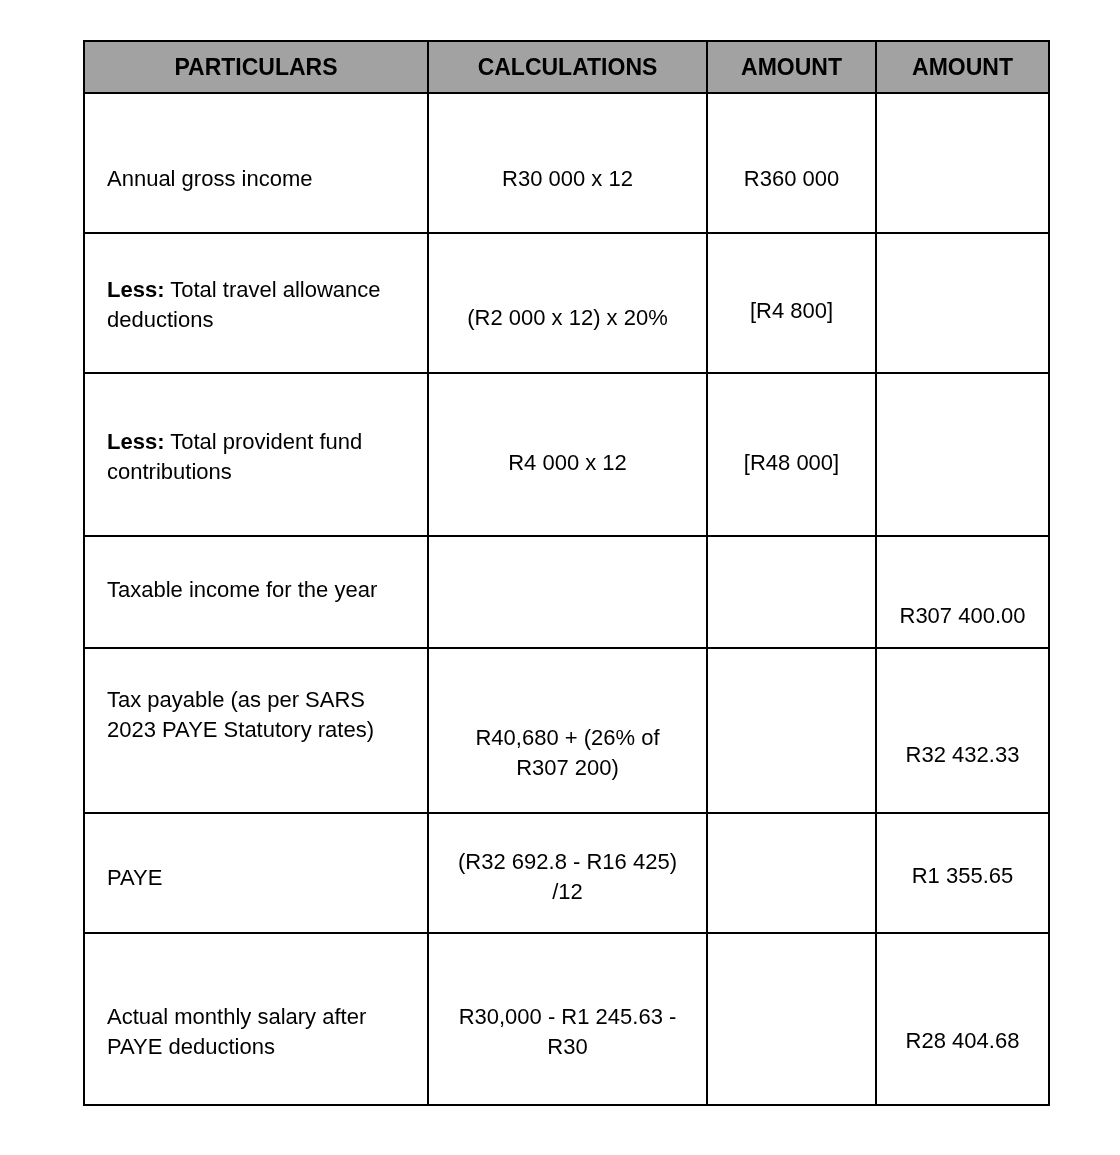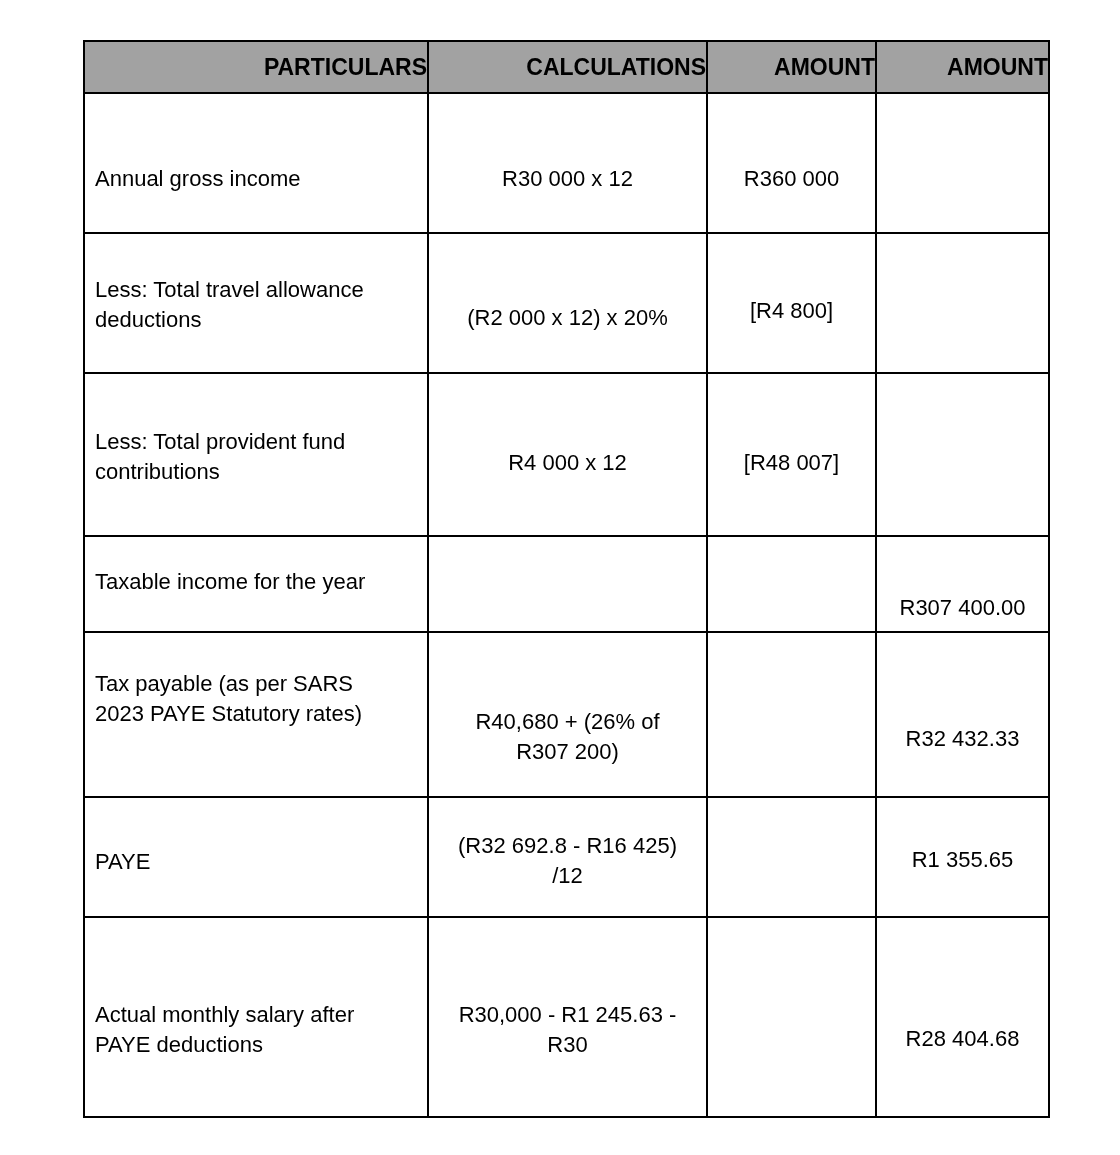--- a/index.html
+++ b/index.html
@@ -27,41 +27,41 @@
   .paye-table th,
   .paye-table td {
     border: 2px solid #000000;
     vertical-align: middle;
     overflow: hidden;
   }
   .paye-table th {
     background: #a2a2a2;
     font-size: 23px;
     font-weight: bold;
-    text-align: right;
+    text-align: center;
     padding: 0 0 0 0;
     height: 50px;
   }
   .paye-table td {
     font-size: 22px;
     line-height: 30px;
     padding: 0 6px;
   }
   td.c-part {
     text-align: left;
-    padding: 0 6px 0 10px;
+    padding: 0 6px 0 22px;
   }
   td.c-calc, td.c-amt1, td.c-amt2 {
     text-align: center;
   }
   .paye-table td > div {
     white-space: pre-line;
     transform: translateY(var(--dy, 0px));
   }
-  .paye-table b { font-weight: normal; }
+  .paye-table b { font-weight: bold; }
 </style>
 </head>
 <body>
 
 <div class="page">
   <table class="paye-table">
     <colgroup>
       <col style="width:344px">
       <col style="width:279px">
       <col style="width:169px">
@@ -107,27 +107,27 @@
       </tr>
       <tr style="height:163px">
         <td class="c-part">
             <div style="--dy:2px"><b>Less:</b><span> Total provident fund
 contributions</span></div>
           </td>
         <td class="c-calc">
             <div style="--dy:8px">R4 000 x 12</div>
           </td>
         <td class="c-amt1">
-            <div style="--dy:8px">[R48 007]</div>
+            <div style="--dy:8px">[R48 000]</div>
           </td>
         <td class="c-amt2">
             <div></div>
           </td>
       </tr>
-      <tr style="height:96px">
+      <tr style="height:112px">
         <td class="c-part">
             <div style="--dy:-2px"><b></b><span>Taxable income for the year</span></div>
           </td>
         <td class="c-calc">
             <div></div>
           </td>
         <td class="c-amt1">
             <div></div>
           </td>
         <td class="c-amt2">
@@ -158,21 +158,21 @@
             <div style="--dy:4px">(R32 692.8 - R16 425)
 /12</div>
           </td>
         <td class="c-amt1">
             <div></div>
           </td>
         <td class="c-amt2">
             <div style="--dy:3px">R1 355.65</div>
           </td>
       </tr>
-      <tr style="height:200px">
+      <tr style="height:172px">
         <td class="c-part">
             <div style="--dy:13px"><b></b><span>Actual monthly salary after
 PAYE deductions</span></div>
           </td>
         <td class="c-calc">
             <div style="--dy:13px">R30,000 - R1 245.63 -
 R30</div>
           </td>
         <td class="c-amt1">
             <div></div>

